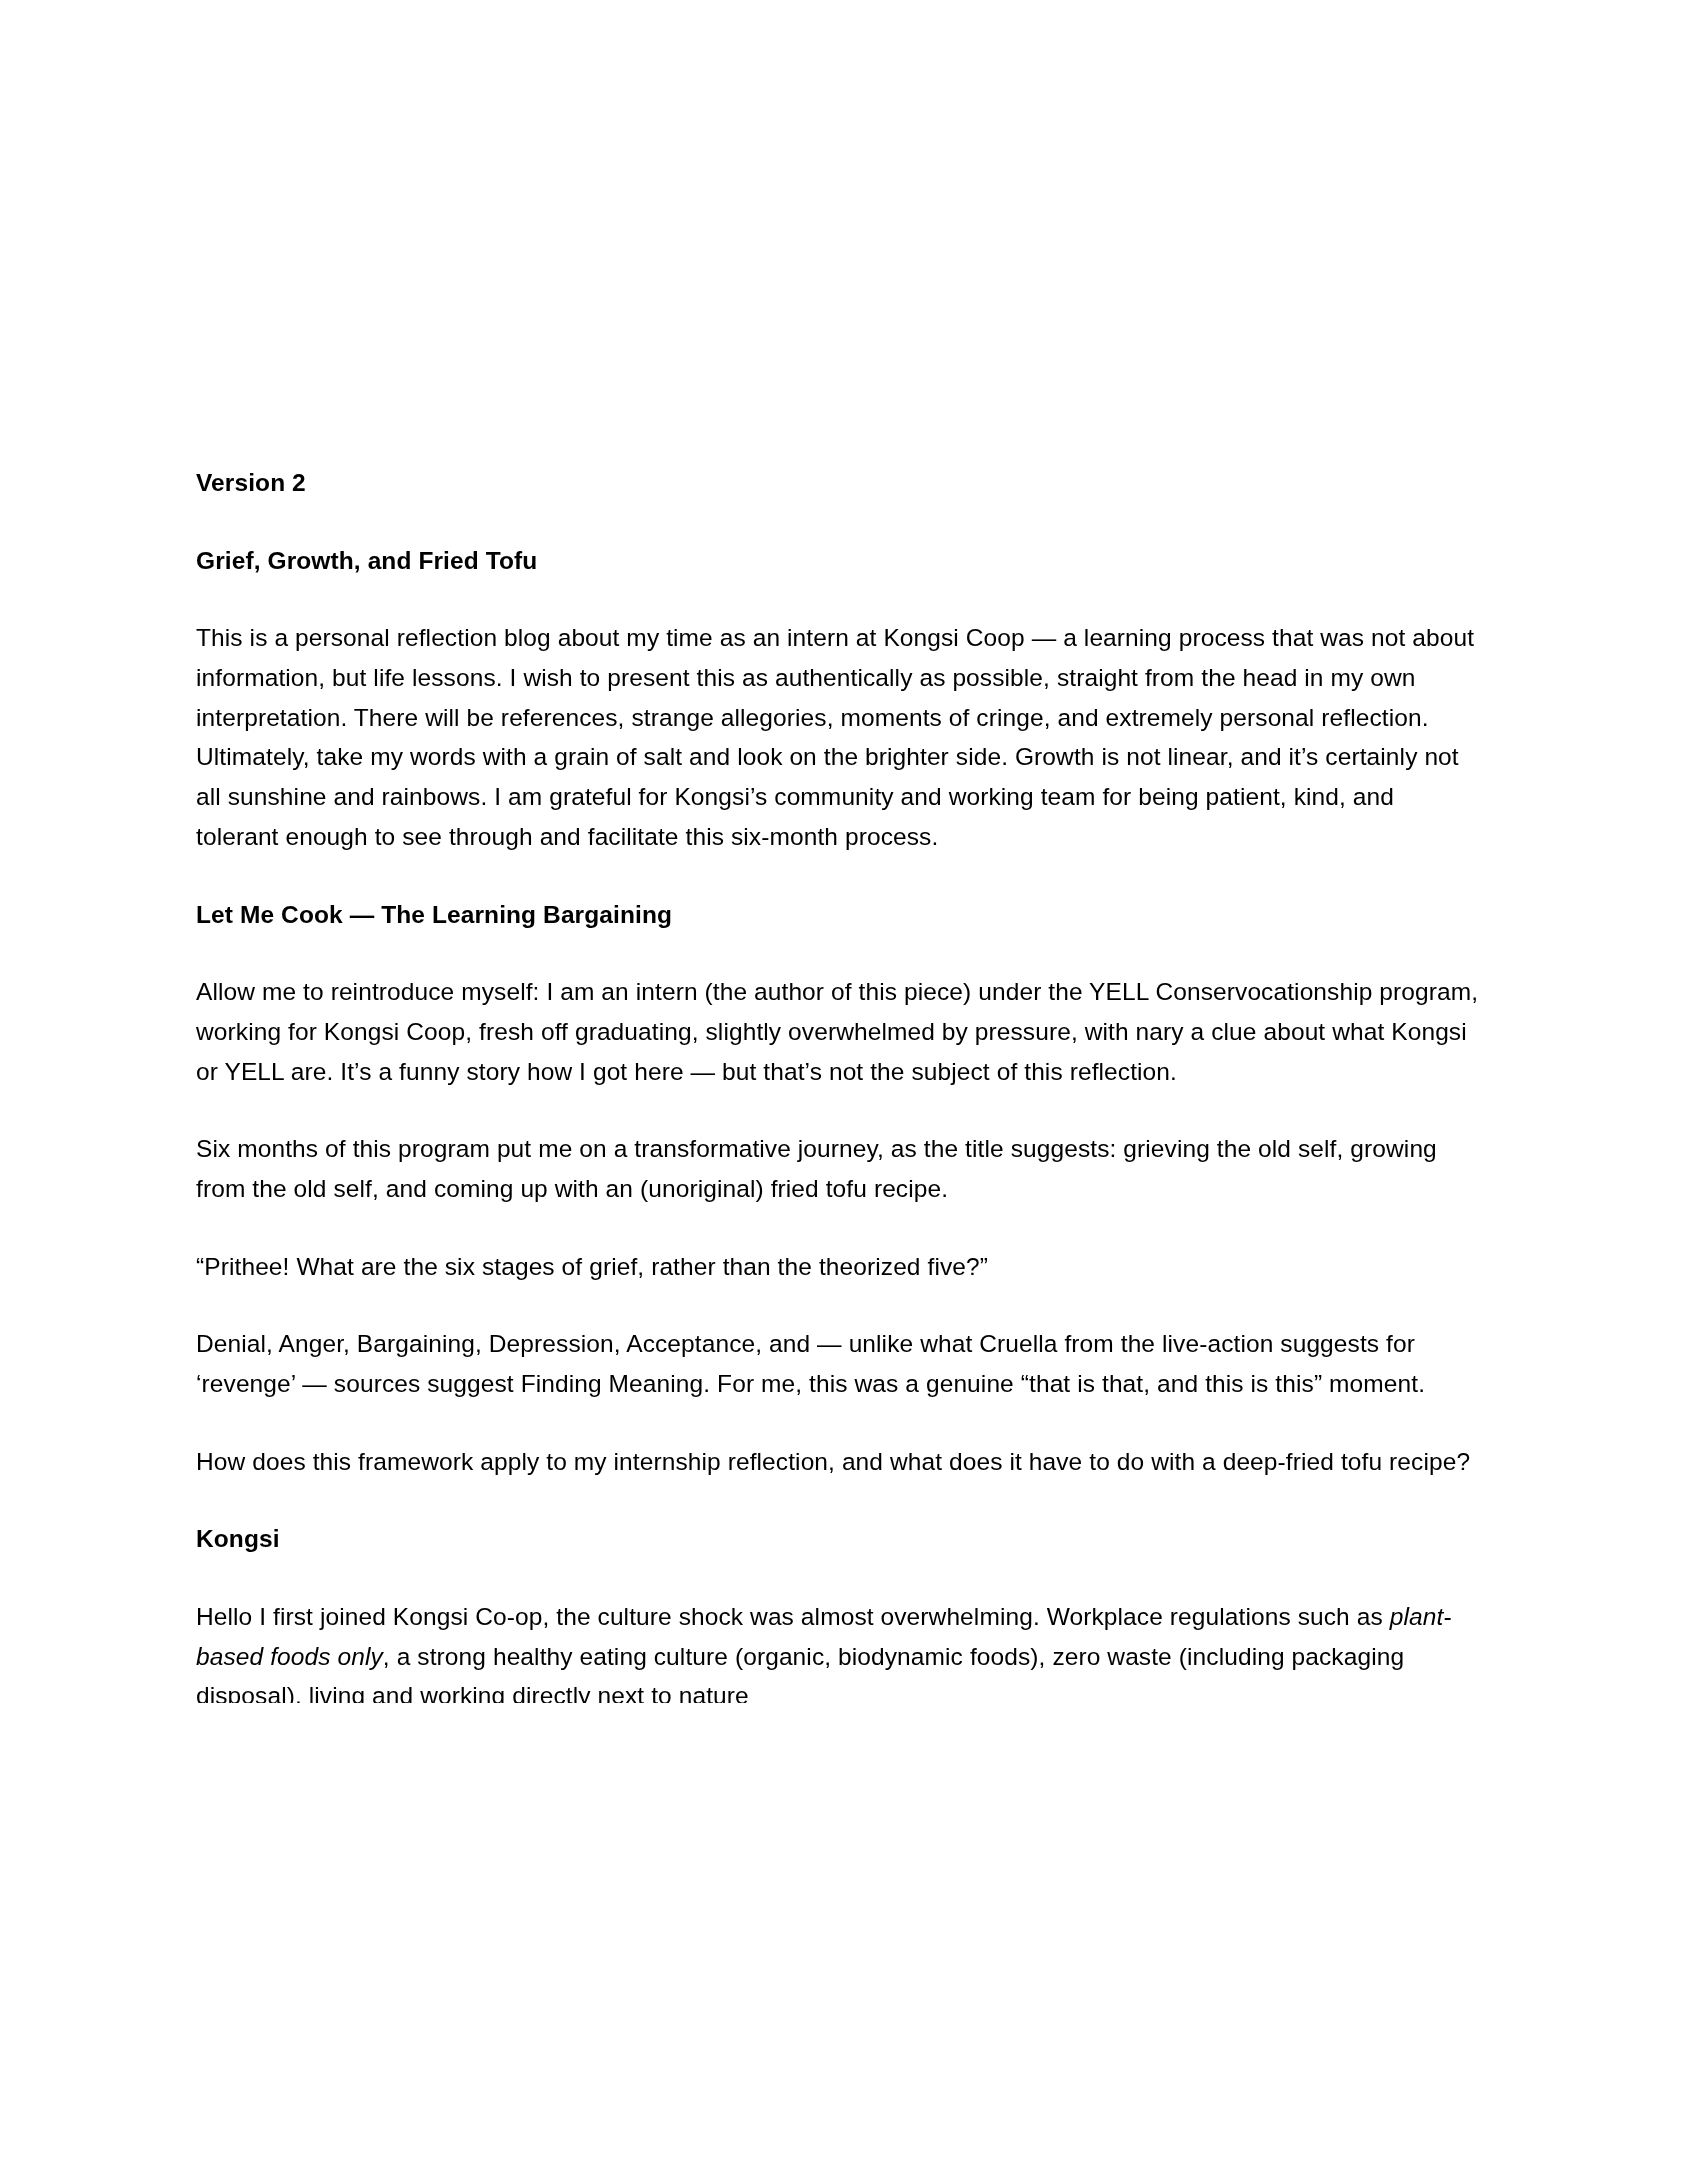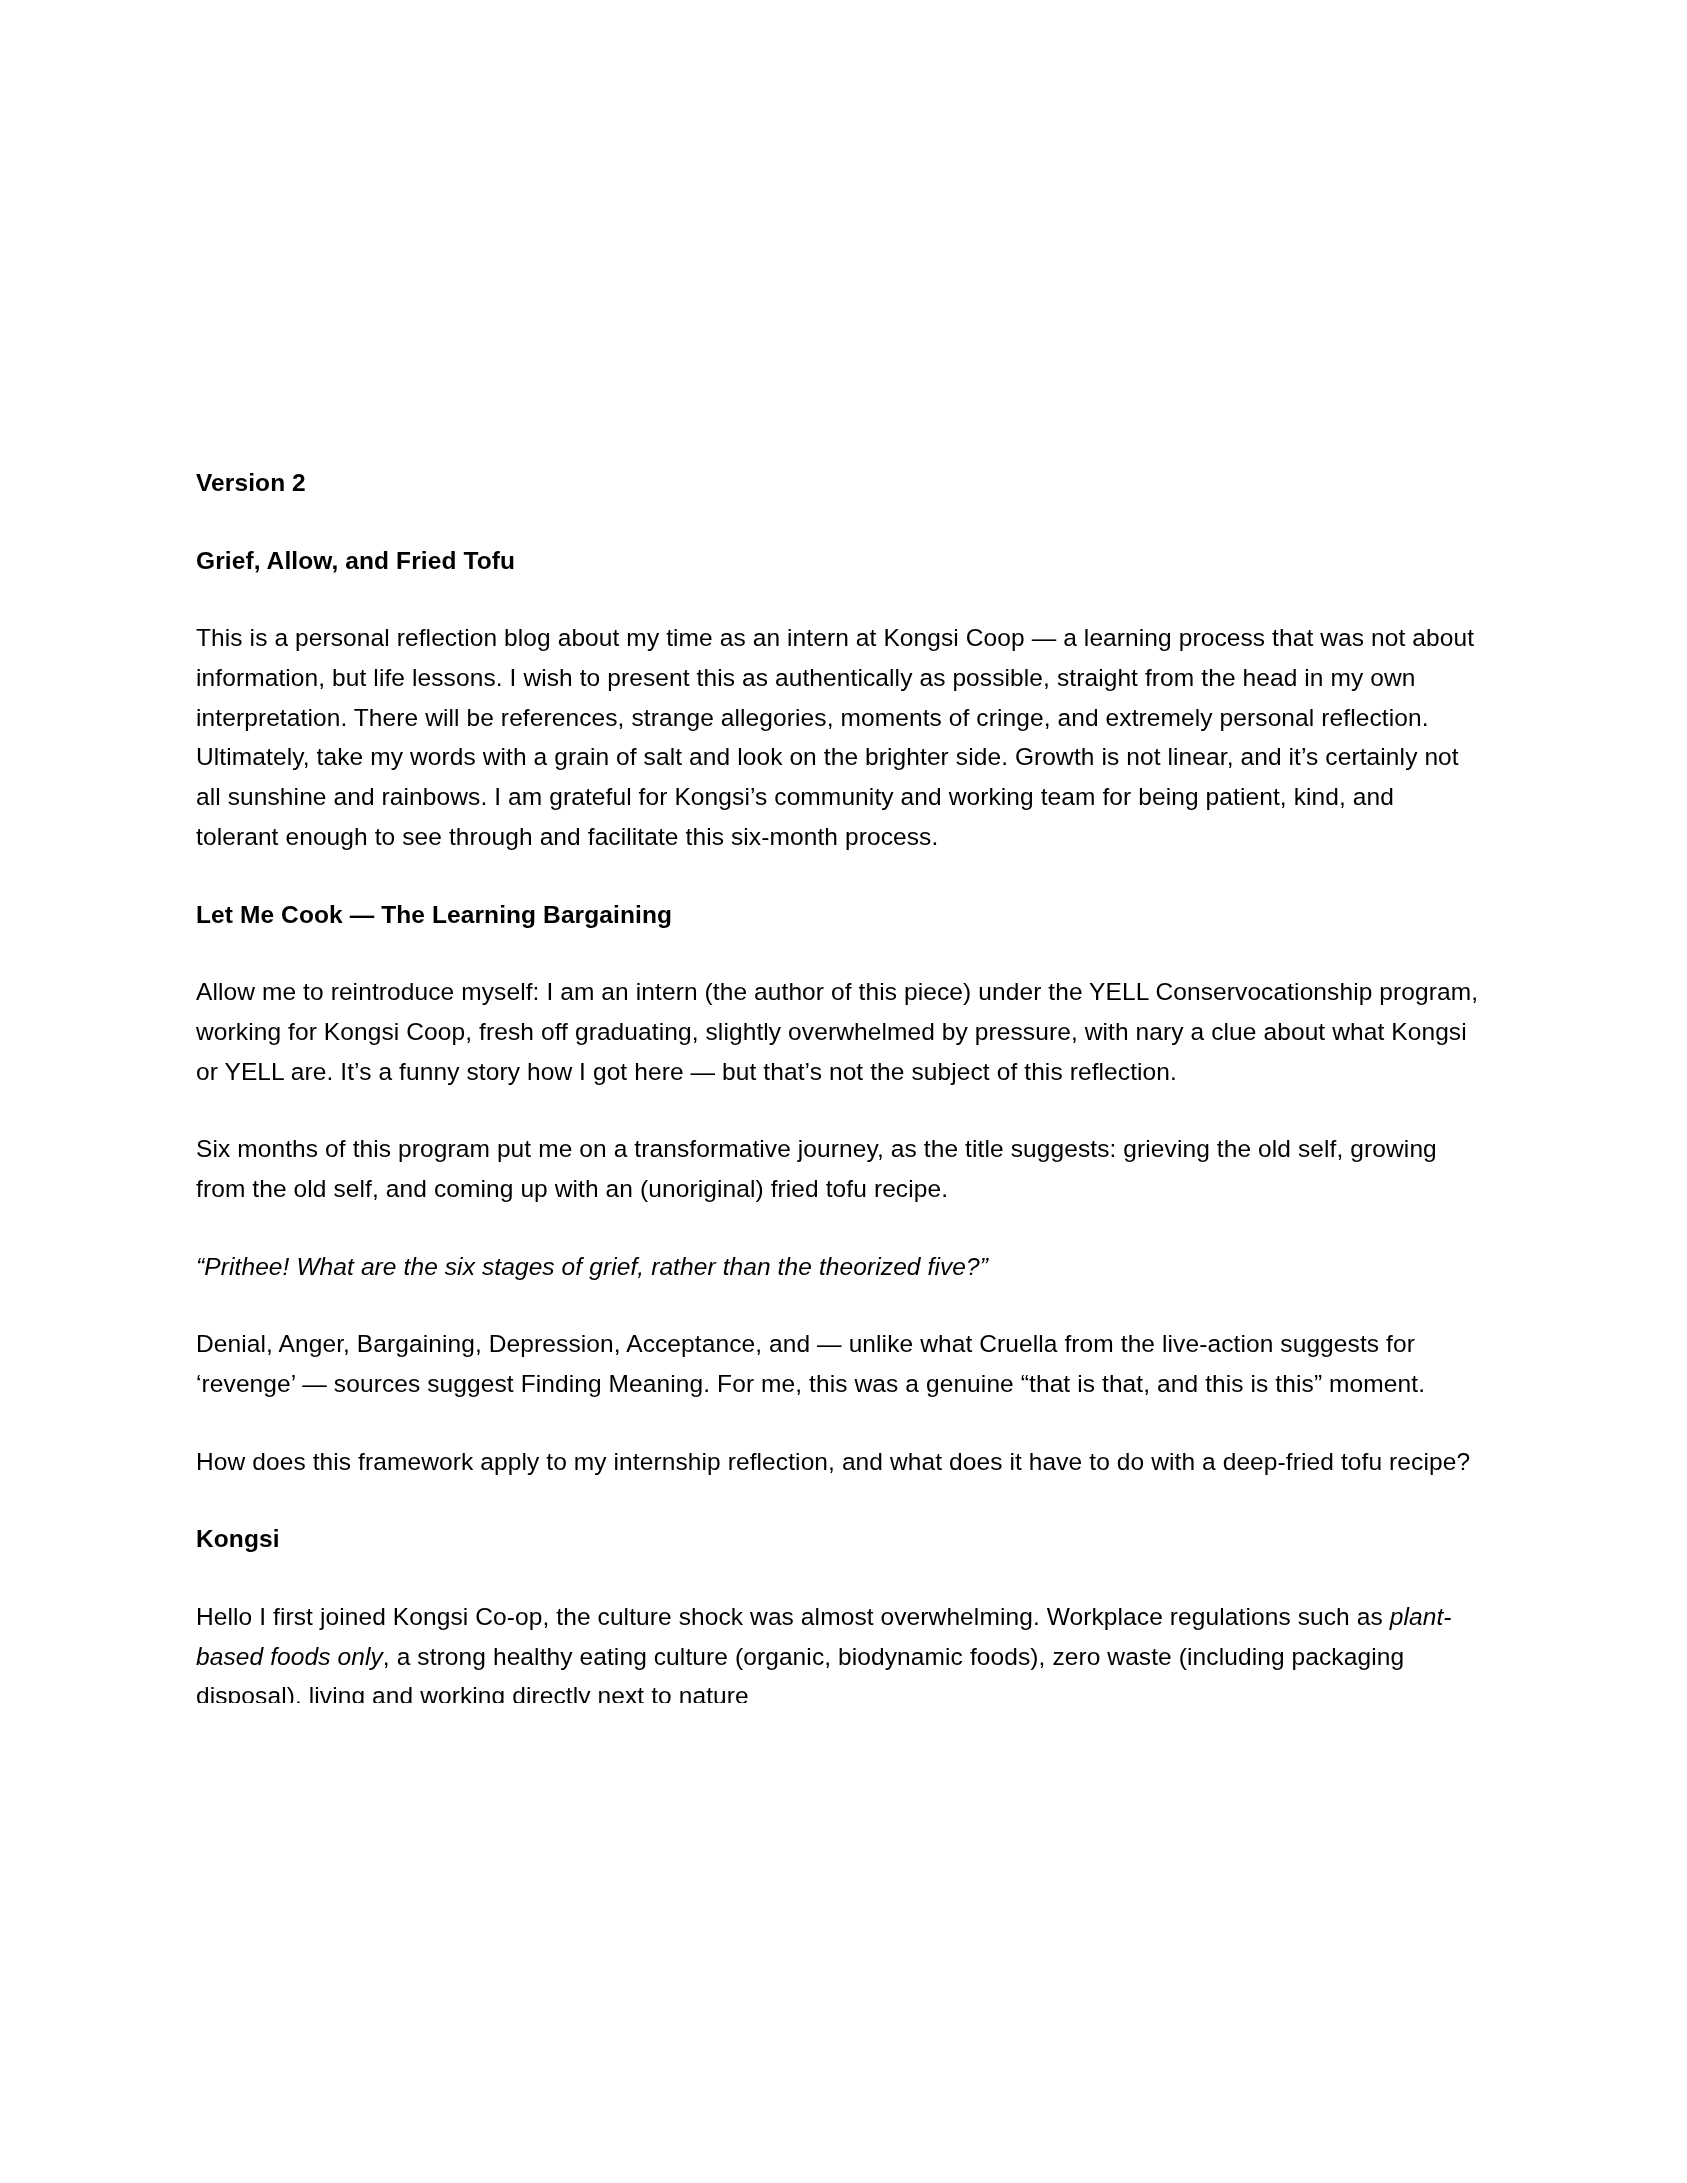--- a/index.html
+++ b/index.html
@@ -29,34 +29,33 @@
     margin: 0 0 38px 0;
     font-size: 24.5px;
     line-height: 1.62;
     letter-spacing: 0.1px;
     color: #000000;
   }
   .blk.heading {
     font-weight: bold;
   }
   .blk.quote {
-    font-style: italic;
   }
   .blk em {
     font-style: italic;
   }
 </style>
 </head>
 <body>
 
 <div class="page">
   <div class="content">
 
     <p class="blk heading">Version 2</p>
-    <p class="blk heading">Grief, Allow, and Fried Tofu</p>
+    <p class="blk heading">Grief, Growth, and Fried Tofu</p>
     <p class="blk">This is a personal reflection blog about my time as an intern at Kongsi Coop — a learning process that was not about information, but life lessons. I wish to present this as authentically as possible, straight from the head in my own interpretation. There will be references, strange allegories, moments of cringe, and extremely personal reflection. Ultimately, take my words with a grain of salt and look on the brighter side. Growth is not linear, and it’s certainly not all sunshine and rainbows. I am grateful for Kongsi’s community and working team for being patient, kind, and tolerant enough to see through and facilitate this six-month process.</p>
     <p class="blk heading">Let Me Cook — The Learning Bargaining</p>
     <p class="blk">Allow me to reintroduce myself: I am an intern (the author of this piece) under the YELL Conservocationship program, working for Kongsi Coop, fresh off graduating, slightly overwhelmed by pressure, with nary a clue about what Kongsi or YELL are. It’s a funny story how I got here — but that’s not the subject of this reflection.</p>
     <p class="blk">Six months of this program put me on a transformative journey, as the title suggests: grieving the old self, growing from the old self, and coming up with an (unoriginal) fried tofu recipe.</p>
     <p class="blk quote">“Prithee! What are the six stages of grief, rather than the theorized five?”</p>
     <p class="blk">Denial, Anger, Bargaining, Depression, Acceptance, and — unlike what Cruella from the live-action suggests for ‘revenge’ — sources suggest Finding Meaning. For me, this was a genuine “that is that, and this is this” moment.</p>
     <p class="blk">How does this framework apply to my internship reflection, and what does it have to do with a deep-fried tofu recipe?</p>
     <p class="blk heading">Kongsi</p>
 
     <p class="blk"><span>Hello I first joined Kongsi Co-op, the culture shock was almost overwhelming. Workplace regulations such as </span><em>plant-based foods only</em><span>, a strong healthy eating culture (organic, biodynamic foods), zero waste (including packaging disposal), living and working directly next to nature</span></p>

